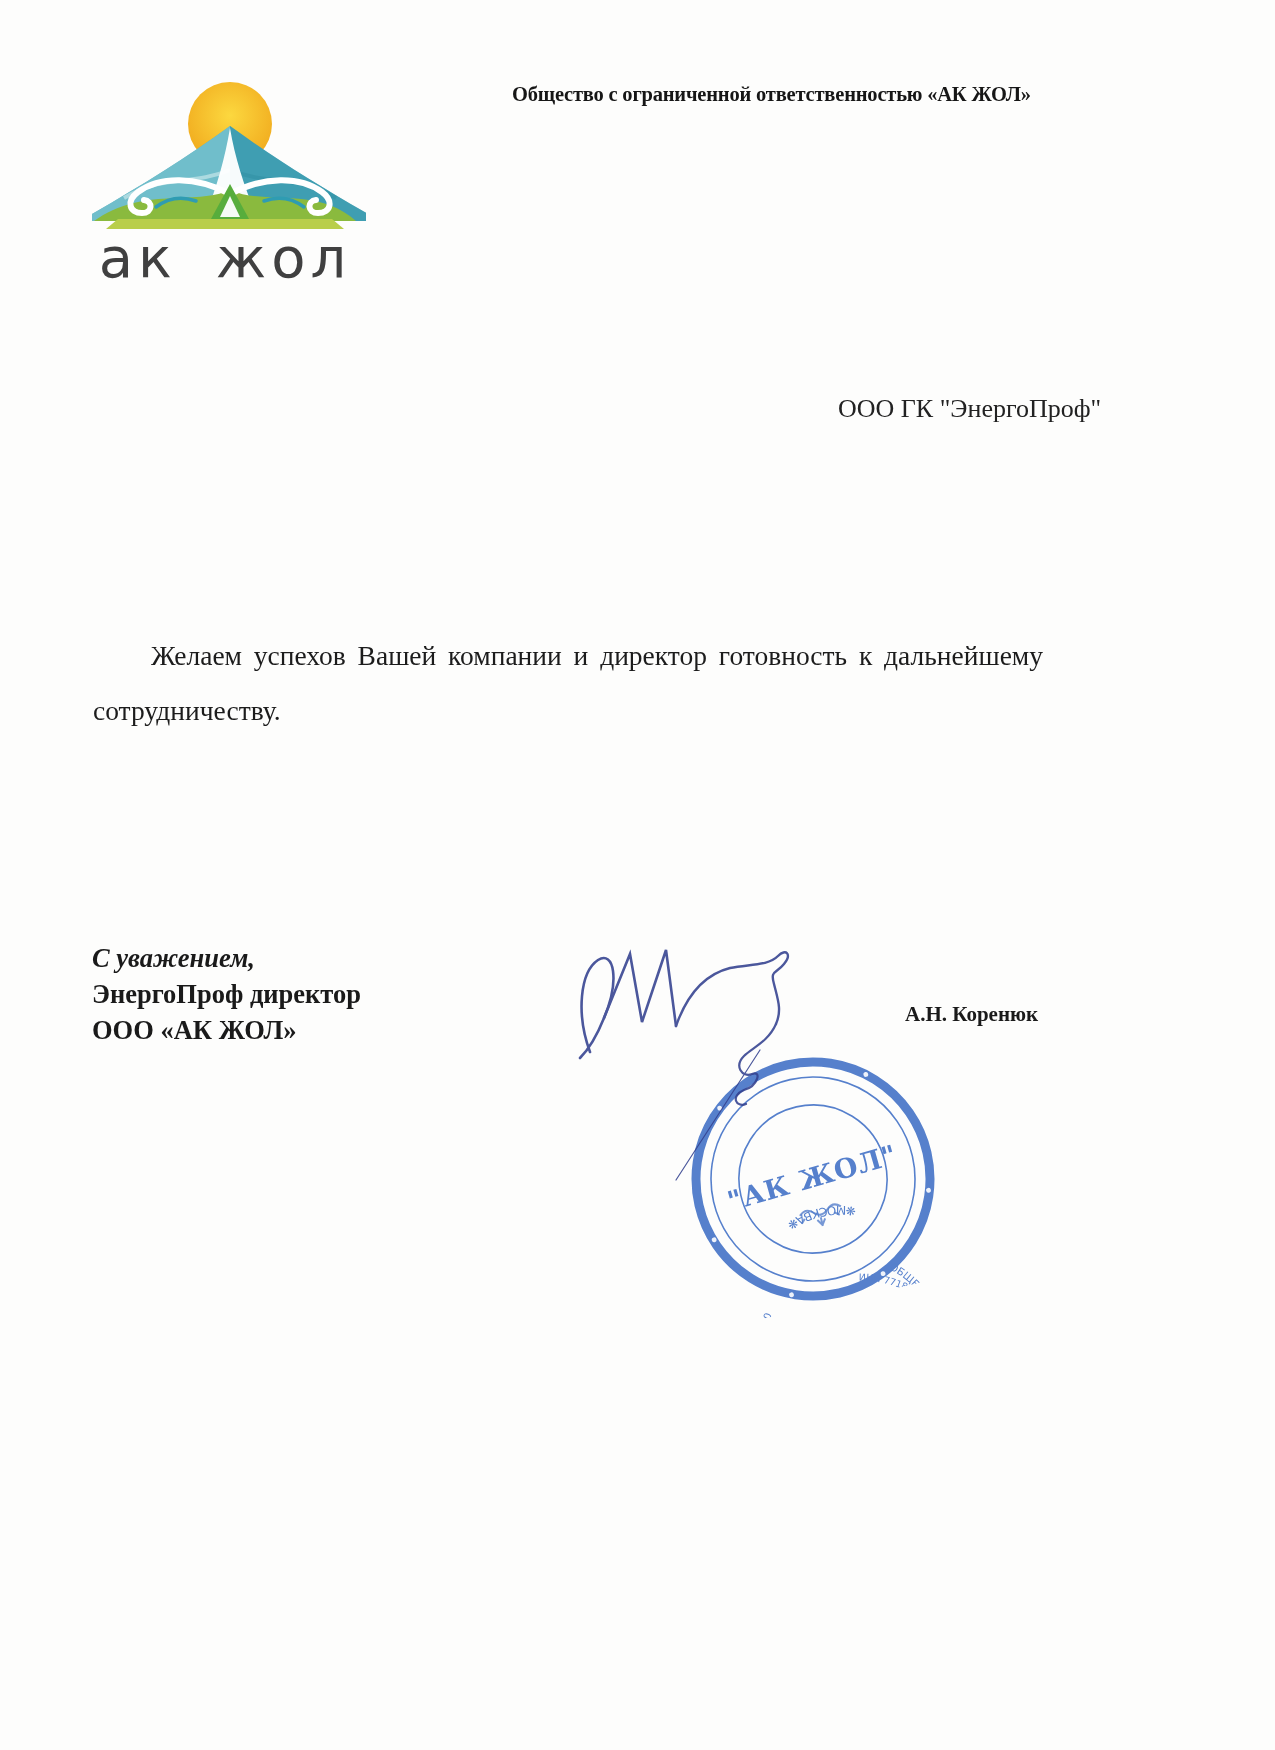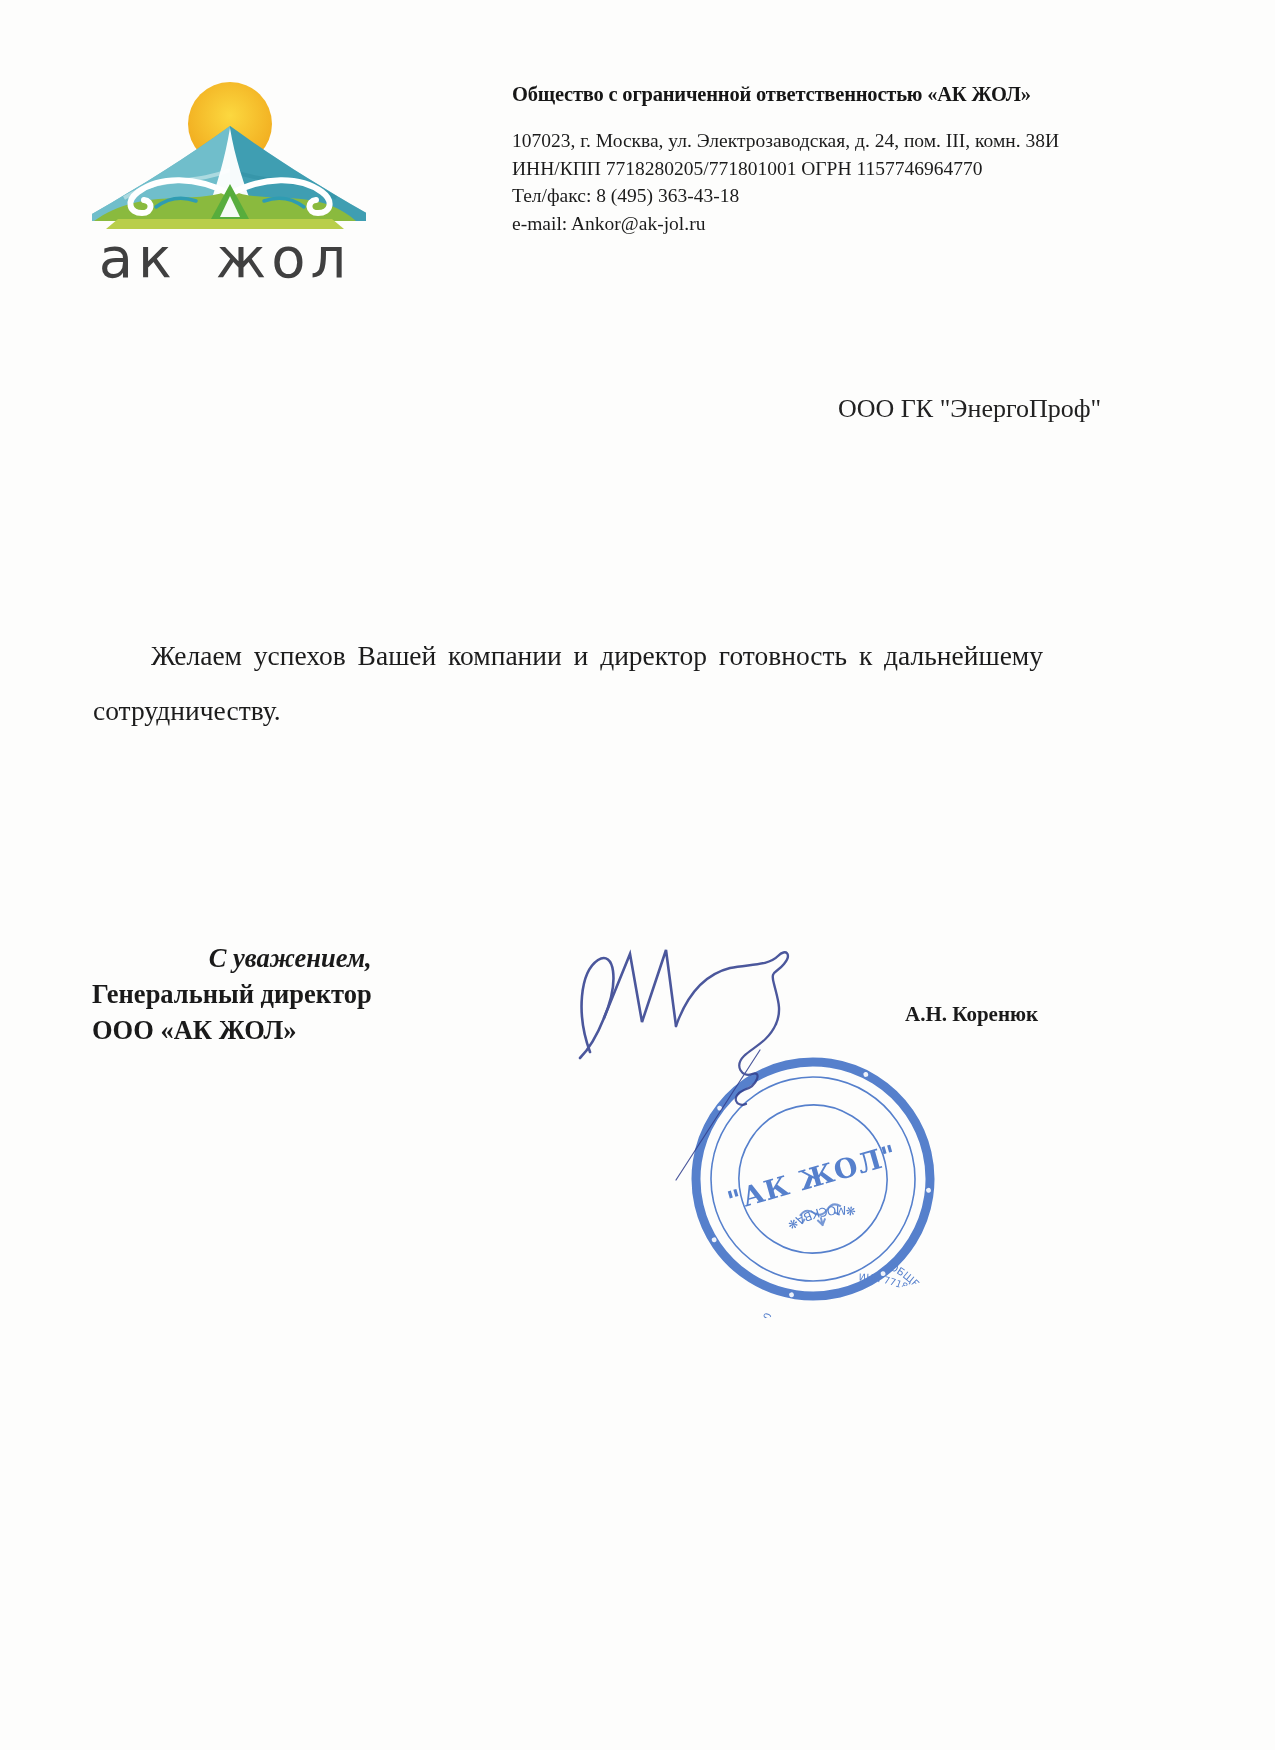--- a/index.html
+++ b/index.html
@@ -30,21 +30,21 @@
   .body-text{
     position:absolute;left:93px;top:628px;width:950px;
     font-size:27.5px;line-height:55px;text-align:justify;color:#1c1c1c;
   }
   .body-text p{margin:0;text-indent:58px;}
   
   .closing{
     position:absolute;left:92px;top:940px;font-size:26.5px;line-height:36px;
     font-weight:bold;color:#1a1a1a;
   }
-  .closing .respect{font-style:italic;text-align:right;}
+  .closing .respect{font-style:italic;}
   .signer-name{
     position:absolute;left:905px;top:1002px;font-size:21px;font-weight:bold;
     color:#1a1a1a;white-space:nowrap;
   }
   
   .stamp-wrap{
     position:absolute;left:688px;top:1054px;width:250px;height:250px;
     transform:rotate(-13deg);opacity:0.88;
   }
   .stamp-wrap svg{display:block;}
@@ -89,37 +89,31 @@
         <path d="M 146 110 L 127 145 L 165 145 Z" fill="#57ad3c"></path>
         <path d="M 146 122 L 136 143 L 156 143 Z" fill="#ffffff" opacity="0.95"></path>
         <path d="M 34 145 L 248 145 L 260 155 L 22 155 Z" fill="#b9ce4a"></path>
       </g>
     </svg>
   </div>
   <div class="logo-text">ак жол</div>
 
   <div class="header-block">
     <div class="company-name">Общество с ограниченной ответственностью  «АК ЖОЛ»</div>
-    <div class="address-lines">
-      <div>107023, г. Москва, ул. Электрозаводская, д. 24, пом. III, комн. 38И</div>
-      <div>ИНН/КПП 7718280205/771801001 ОГРН 1157746964770</div>
-      <div>Тел/факс: 8 (495) 363-43-18</div>
-      <div>e-mail:  Ankor@ak-jol.ru</div>
-    </div>
   </div>
 
   <div class="addressee">ООО ГК "ЭнергоПроф"</div>
 
   <div class="body-text">
     <p>Желаем успехов Вашей компании и директор готовность к дальнейшему сотрудничеству.</p>
   </div>
 
   <div class="closing">
     <div class="respect">С уважением,</div>
-    <div>Генеральный директор</div>
+    <div>ЭнергоПроф директор</div>
     <div>ООО «АК ЖОЛ»</div>
   </div>
   <div class="signer-name">А.Н. Коренюк</div>
 
   <div class="stamp-wrap">
     <svg width="250" height="250" viewBox="0 0 250 250">
       <defs>
         <path id="innCircle" d="M 125 232 A 107 107 0 1 1 124.9 232"></path>
         <path id="orgCircle" d="M 125 211 A 86 86 0 1 1 124.9 211"></path>
         <path id="cityArc" d="M 192 184 A 92 92 0 0 0 58 184"></path>

